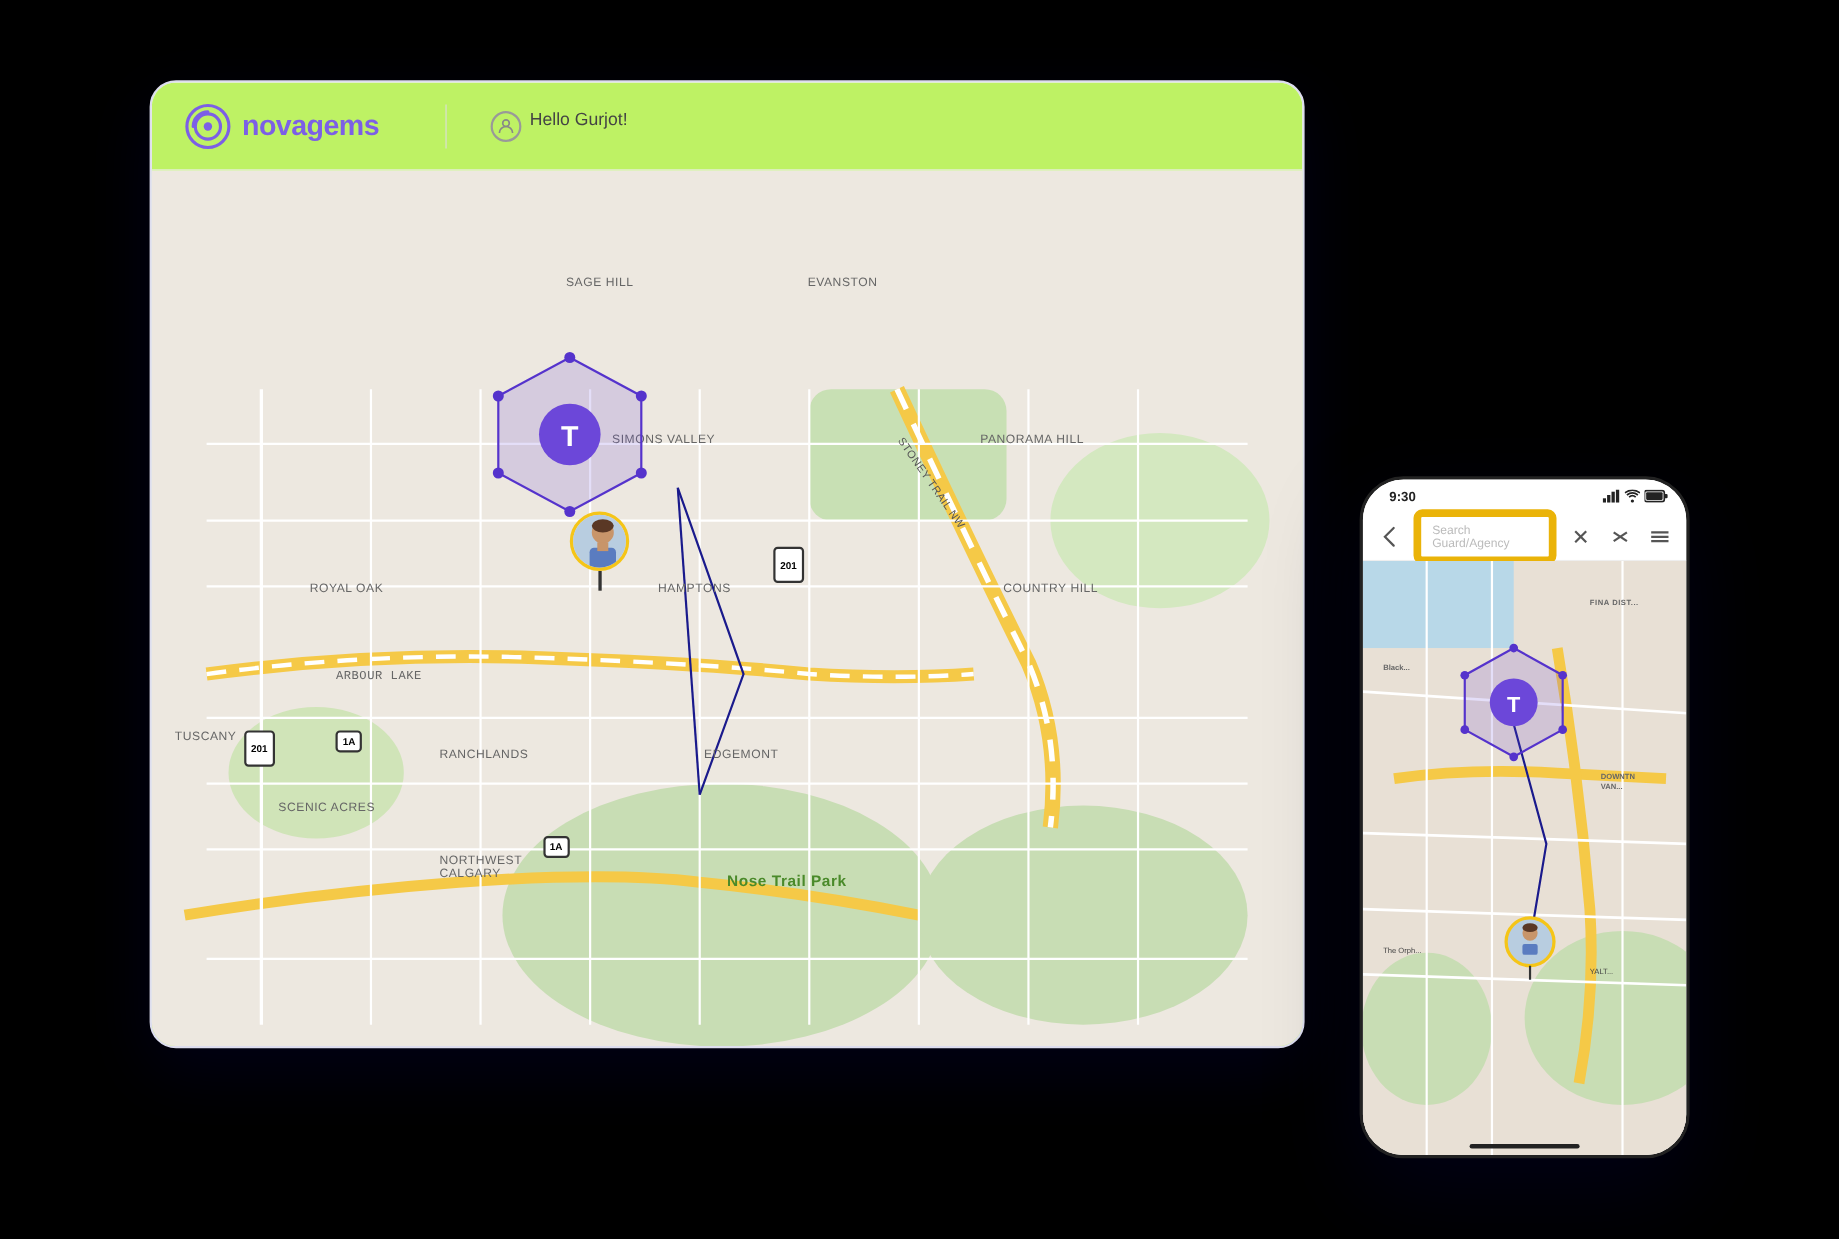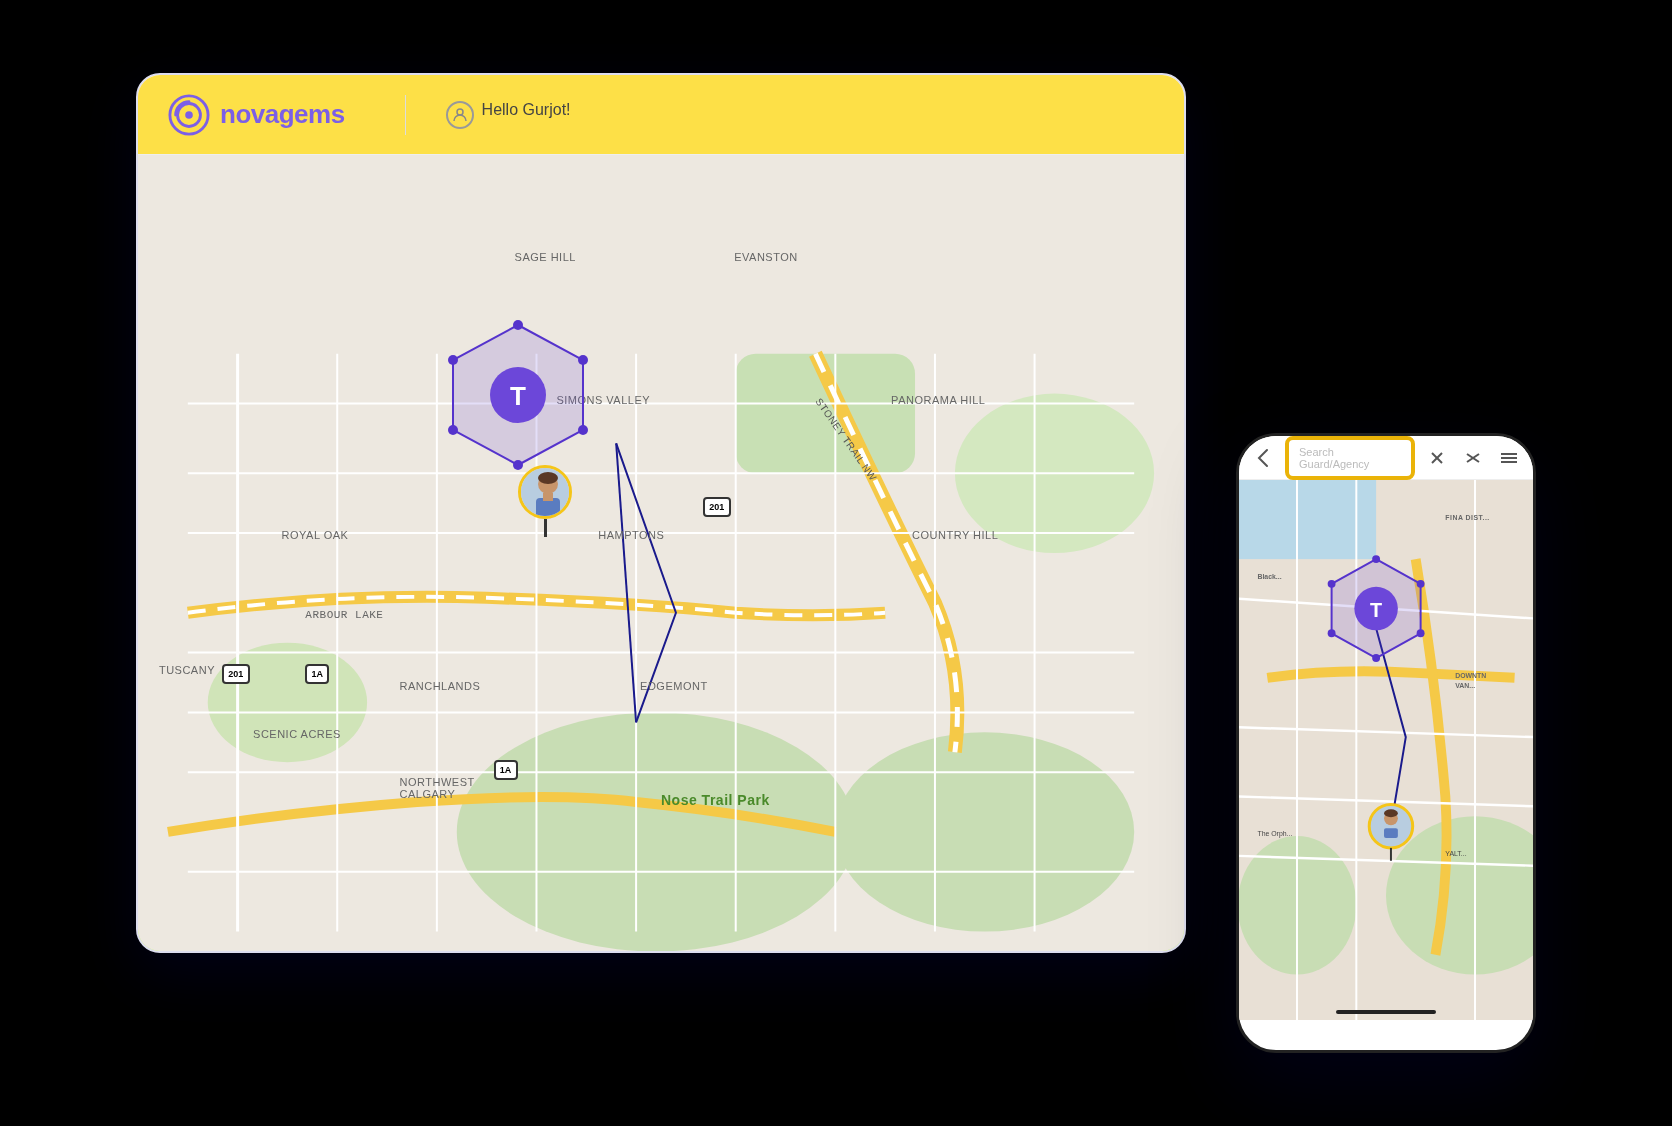--- a/index.html
+++ b/index.html
@@ -32,21 +32,21 @@
       border: 2px solid #dde;
       box-shadow: 0 20px 60px rgba(0,0,120,0.18);
       overflow: hidden;
     }
 
     
     .navbar {
       display: flex;
       align-items: center;
       height: 80px;
-      background: #fde047;
+      background: #bef264;
       border-bottom: 1px solid #eee;
       padding: 0 30px;
       gap: 40px;
       z-index: 10;
       position: relative;
     }
 
     .logo-area {
       display: flex;
       align-items: center;
@@ -215,42 +215,42 @@
       background: #fff;
       display: flex;
       align-items: center;
       padding: 0 10px;
       border-bottom: 1px solid #eee;
       gap: 8px;
     }
 
     .mobile-search-input {
       flex: 1;
-      border: 4px solid #eab308;
+      border: 7px solid #eab308;
       border-radius: 8px;
       padding: 6px 10px;
       font-size: 12px;
       color: #999;
       display: flex;
       align-items: center;
     }
 
     .mobile-map-area {
       position: relative;
       width: 100%;
       height: calc(100% - 74px);
       background: #e8e0d5;
       overflow: hidden;
     }
 
     
     .road-shield {
       position: absolute;
       width: 28px;
-      height: 20px;
+      height: 33px;
       background: white;
       border: 2px solid #333;
       border-radius: 4px;
       display: flex;
       align-items: center;
       justify-content: center;
       font-size: 9px;
       font-weight: 700;
     }
 
@@ -396,20 +396,43 @@
           </div>
           <div class="marker-tail"></div>
         </div>
       </div>
 
     </div>
   </div>
 
   <div class="mobile-device">
 
+    <div class="mobile-status-bar">
+      <span class="mobile-status-time">9:30</span>
+
+      <svg width="16" height="12" viewBox="0 0 16 12">
+        <rect x="0" y="8" width="3" height="4" fill="#222"></rect>
+        <rect x="4" y="5" width="3" height="7" fill="#222"></rect>
+        <rect x="8" y="2" width="3" height="10" fill="#222"></rect>
+        <rect x="12" y="0" width="3" height="12" fill="#222"></rect>
+      </svg>
+
+      <svg width="14" height="12" viewBox="0 0 14 12">
+        <path d="M7 9 A1.5 1.5 0 0 1 7 12 A1.5 1.5 0 0 1 7 9" fill="#222"></path>
+        <path d="M4 7 Q7 4 10 7" stroke="#222" stroke-width="1.5" fill="none"></path>
+        <path d="M2 5 Q7 1 12 5" stroke="#222" stroke-width="1.5" fill="none"></path>
+        <path d="M0 3 Q7 -2 14 3" stroke="#222" stroke-width="1.5" fill="none"></path>
+      </svg>
+
+      <svg width="22" height="12" viewBox="0 0 22 12">
+        <rect x="0" y="1" width="18" height="10" rx="2" stroke="#222" stroke-width="1.5" fill="none"></rect>
+        <rect x="18" y="4" width="3" height="4" rx="1" fill="#222"></rect>
+        <rect x="1.5" y="2.5" width="15" height="7" rx="1" fill="#222"></rect>
+      </svg>
+    </div>
 
     <div class="mobile-search-bar">
       <div class="mobile-icon-btn">
         <svg width="12" height="20" viewBox="0 0 12 20">
           <path d="M10 2 L2 10 L10 18" stroke="#555" stroke-width="2" fill="none" stroke-linecap="round"></path>
         </svg>
       </div>
       <div class="mobile-search-input">
         <span style="color:#bbb;font-size:11px;">Search Guard/Agency</span>
       </div>

